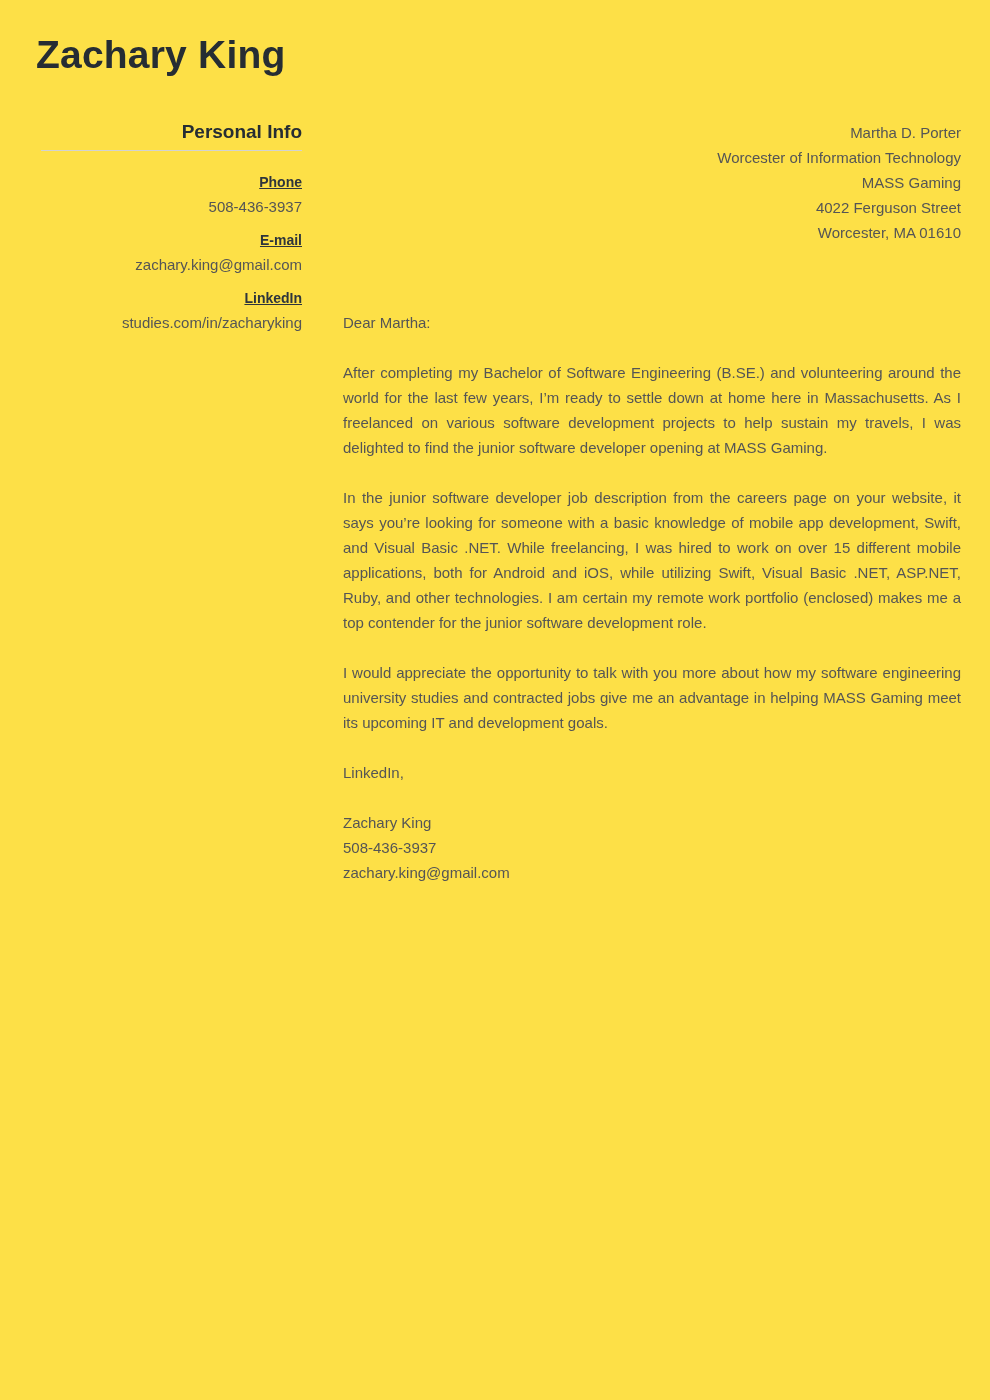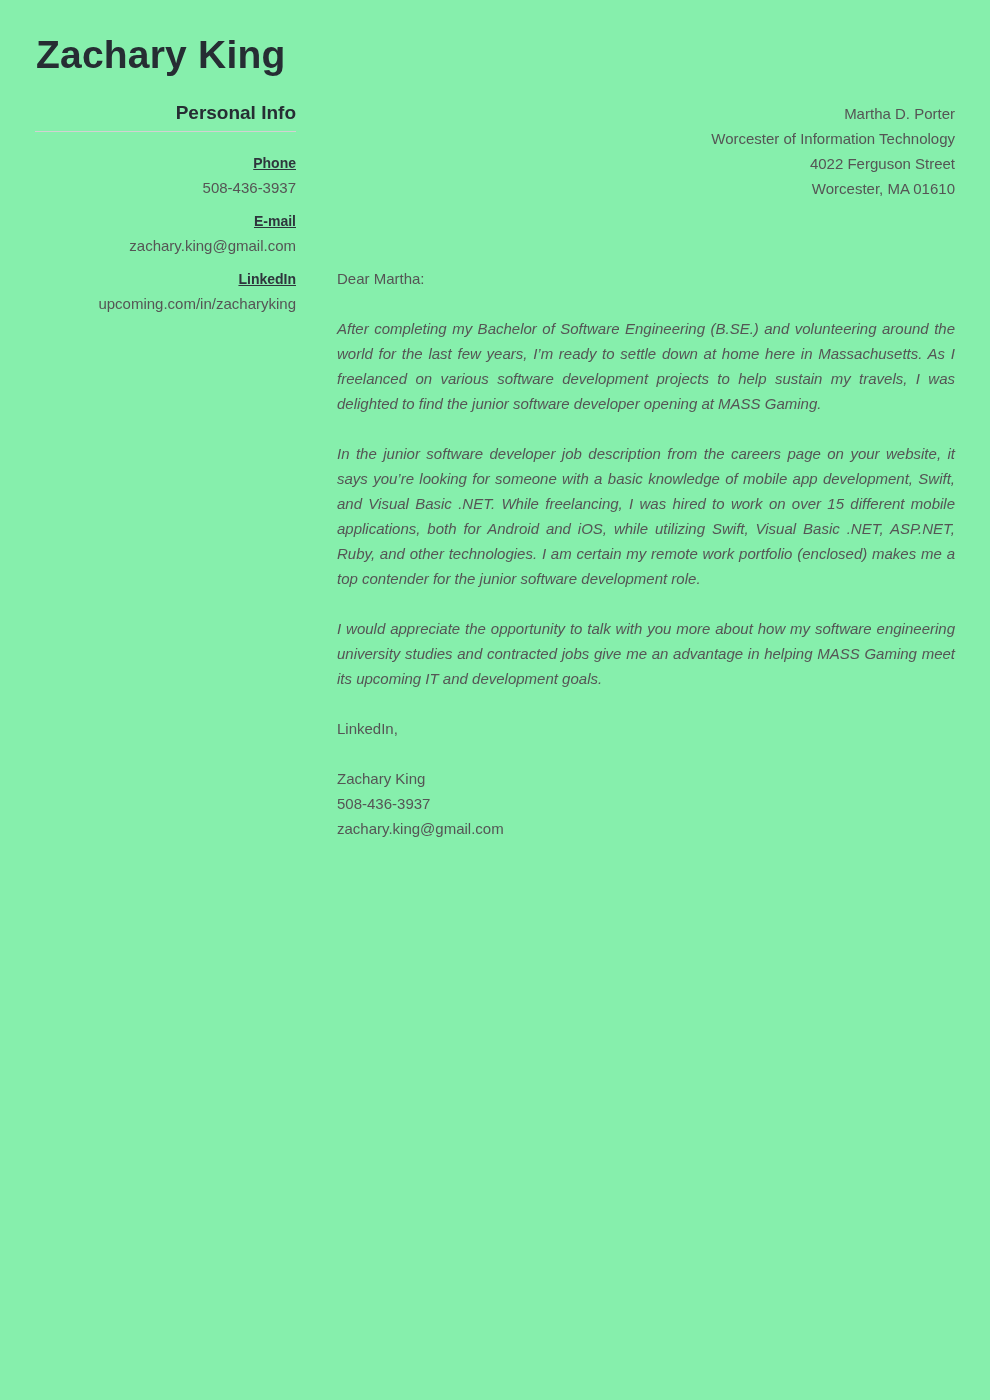--- a/index.html
+++ b/index.html
@@ -5,34 +5,35 @@
   * { margin: 0; padding: 0; box-sizing: border-box; }
   html, body {
     width: 990px;
     height: 1400px;
     background: #ffffff;
     font-family: "Liberation Sans", "DejaVu Sans", sans-serif;
   }
   .page {
     width: 990px;
     height: 1400px;
-    background: #86efac;
+    background: #fde047;
     overflow: hidden;
   }
   .doc-title {
     margin: 33px 0 0 36px;
     font-size: 39px;
     line-height: 44px;
     font-weight: 700;
     color: #262d33;
     letter-spacing: 0.2px;
   }
   .columns {
     display: flex;
-    margin-top: 24px;
+    margin-top: 43px;
+    padding-left: 6px;
   }
   .sidebar {
     width: 296px;
     padding-left: 35px;
     text-align: right;
     flex-shrink: 0;
   }
   .sidebar-heading {
     font-size: 19px;
     line-height: 23px;
@@ -65,21 +66,20 @@
     font-size: 15px;
     line-height: 25px;
     color: #555555;
   }
   .date-line { margin-bottom: 65px; }
   .recipient-block { margin-bottom: 65px; text-align: right; }
   .salutation { margin-bottom: 25px; }
   .body-paragraph {
     text-align: justify;
     margin-bottom: 25px;
-    font-style: italic;
   }
   .closing { margin-bottom: 25px; }
   .signature-block { margin-bottom: 0; }
 </style>
 </head>
 <body>
 
 <div class="page">
 
   <h1 class="doc-title">Zachary King</h1>
@@ -96,32 +96,33 @@
           <div class="value">508-436-3937</div>
         </div>
 
         <div class="sidebar-item">
           <div class="label">E-mail</div>
           <div class="value">zachary.king@gmail.com</div>
         </div>
 
         <div class="sidebar-item">
           <div class="label">LinkedIn</div>
-          <div class="value">upcoming.com/in/zacharyking</div>
+          <div class="value">studies.com/in/zacharyking</div>
         </div>
 
       </div>
     </aside>
 
     <main class="main">
 
 
       <div class="recipient-block">
         <div>Martha D. Porter</div>
         <div>Worcester of Information Technology</div>
+        <div>MASS Gaming</div>
         <div>4022 Ferguson Street</div>
         <div>Worcester, MA 01610</div>
       </div>
 
       <div class="salutation">Dear Martha:</div>
 
       <p class="body-paragraph">After completing my Bachelor of Software Engineering (B.SE.) and volunteering around the world for the last few years, I’m ready to settle down at home here in Massachusetts. As I freelanced on various software development projects to help sustain my travels, I was delighted to find the junior software developer opening at MASS Gaming.</p>
 
       <p class="body-paragraph">In the junior software developer job description from the careers page on your website, it says you’re looking for someone with a basic knowledge of mobile app development, Swift, and Visual Basic .NET. While freelancing, I was hired to work on over 15 different mobile applications, both for Android and iOS, while utilizing Swift, Visual Basic .NET, ASP.NET, Ruby, and other technologies. I am certain my remote work portfolio (enclosed) makes me a top contender for the junior software development role.</p>
 

